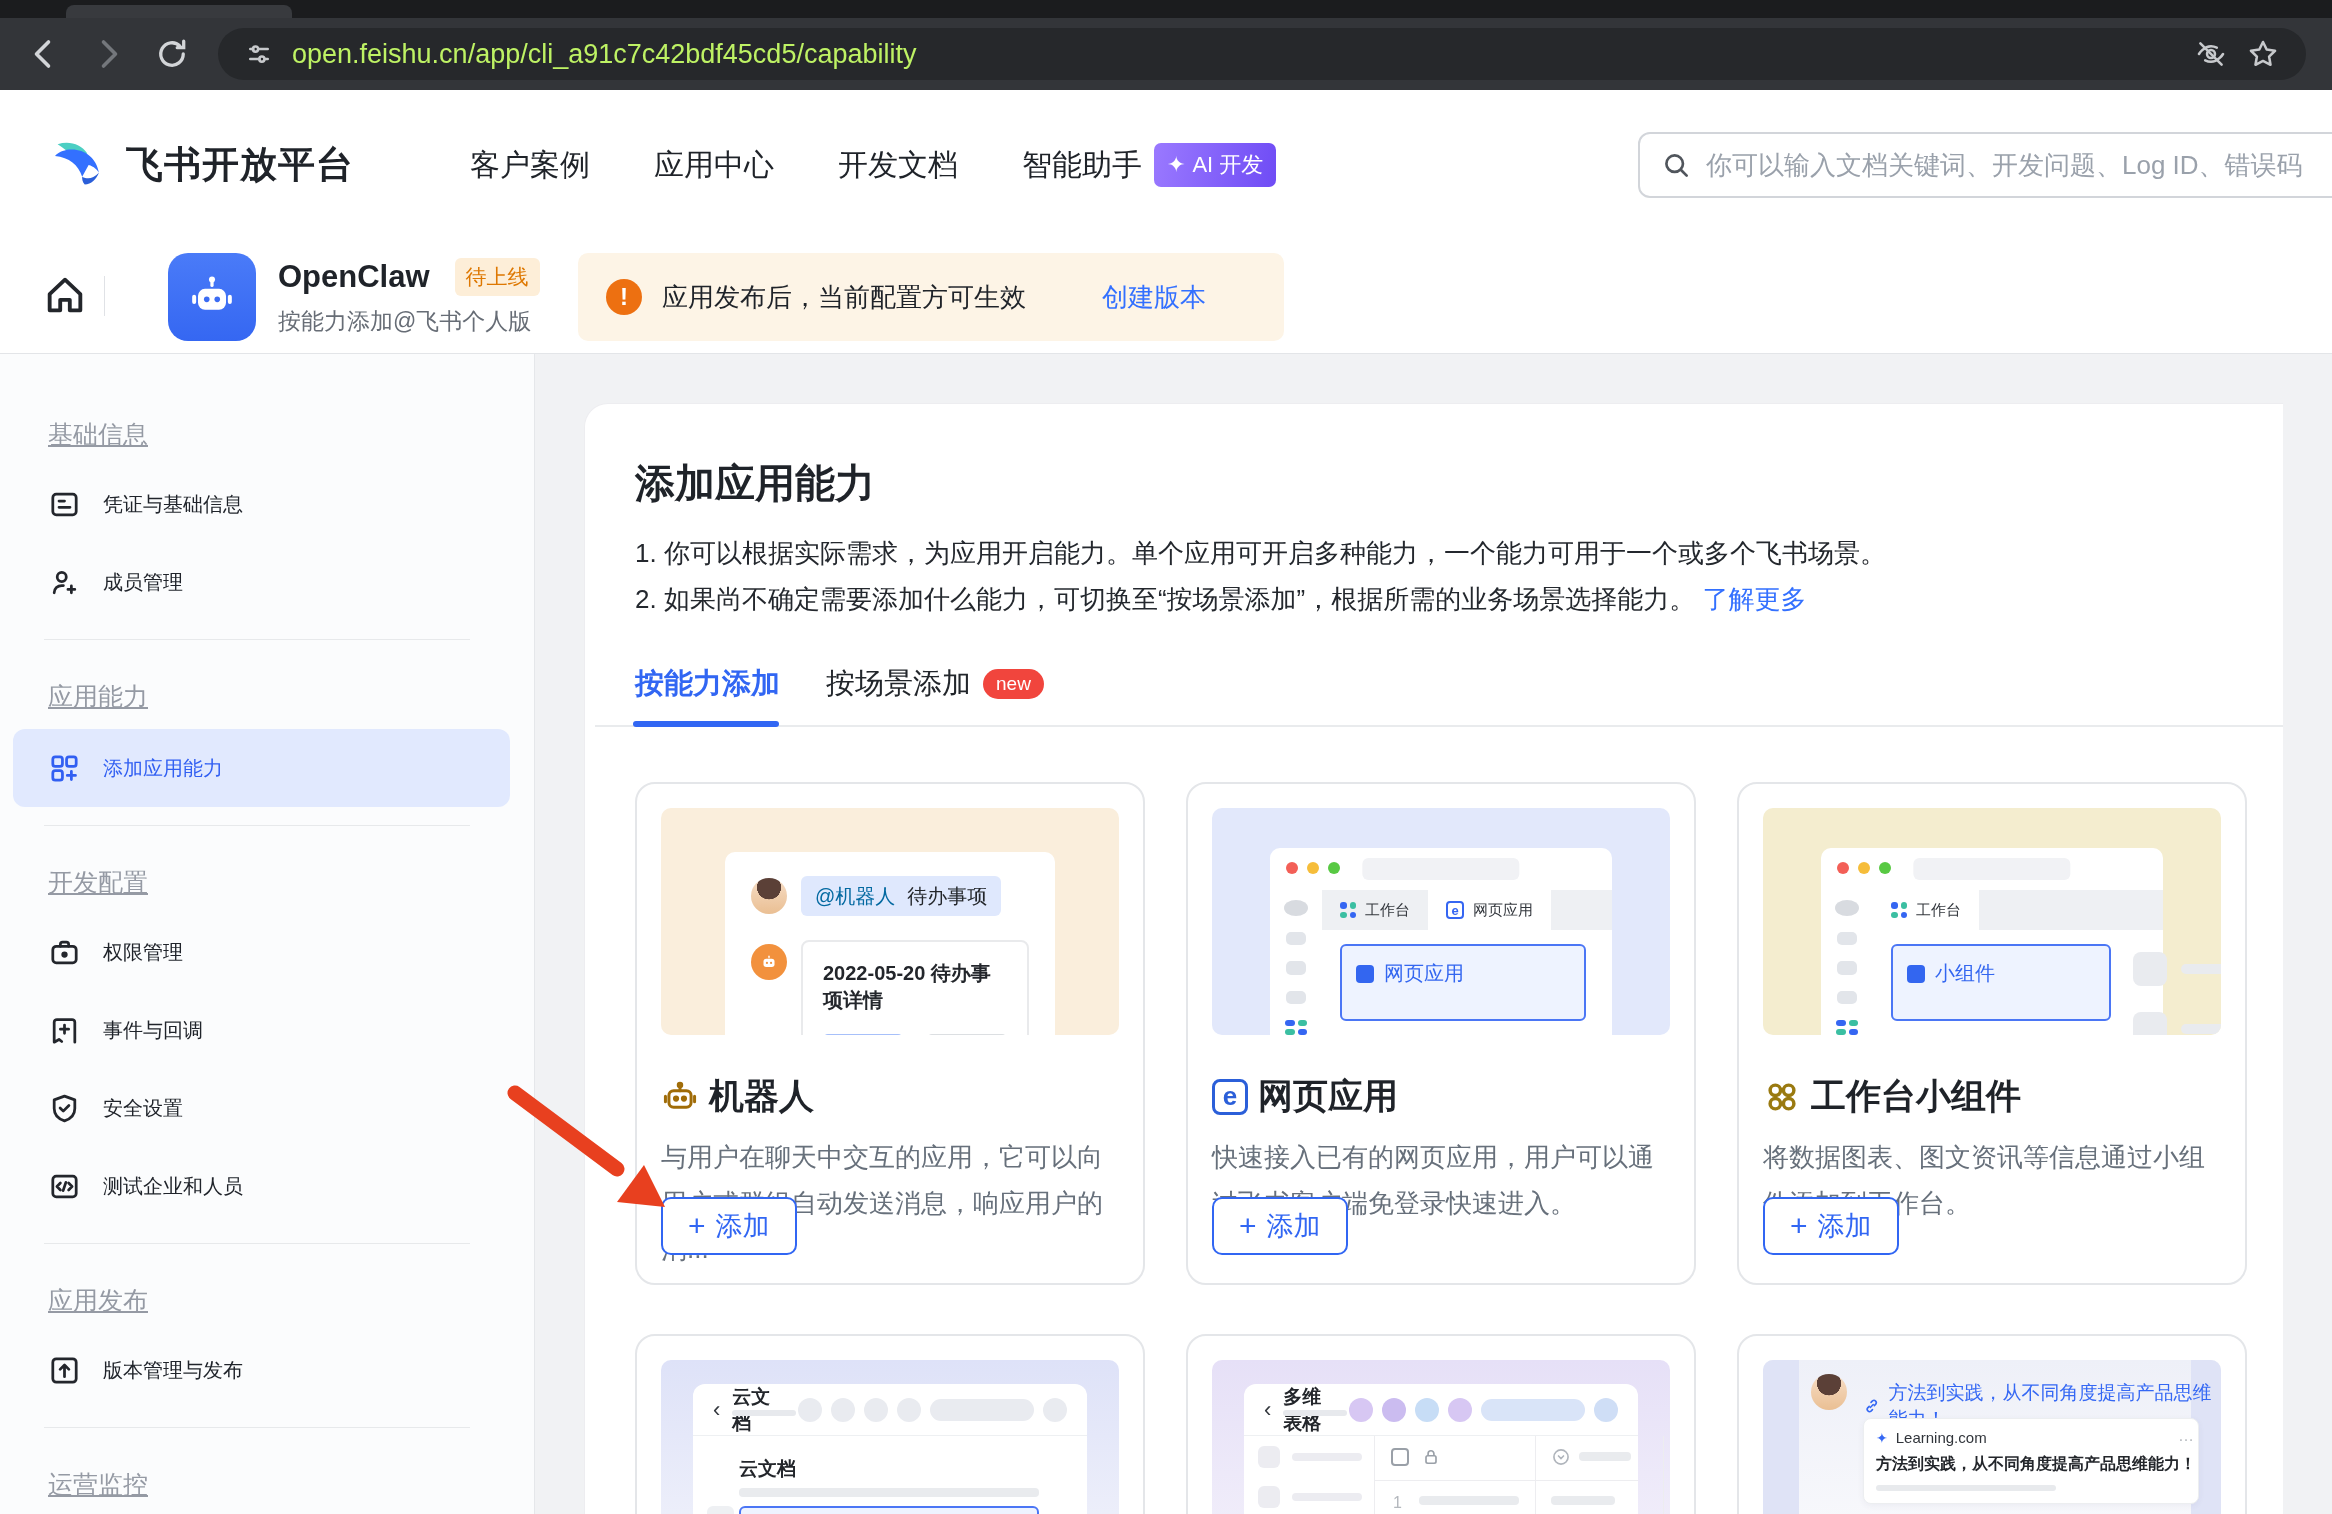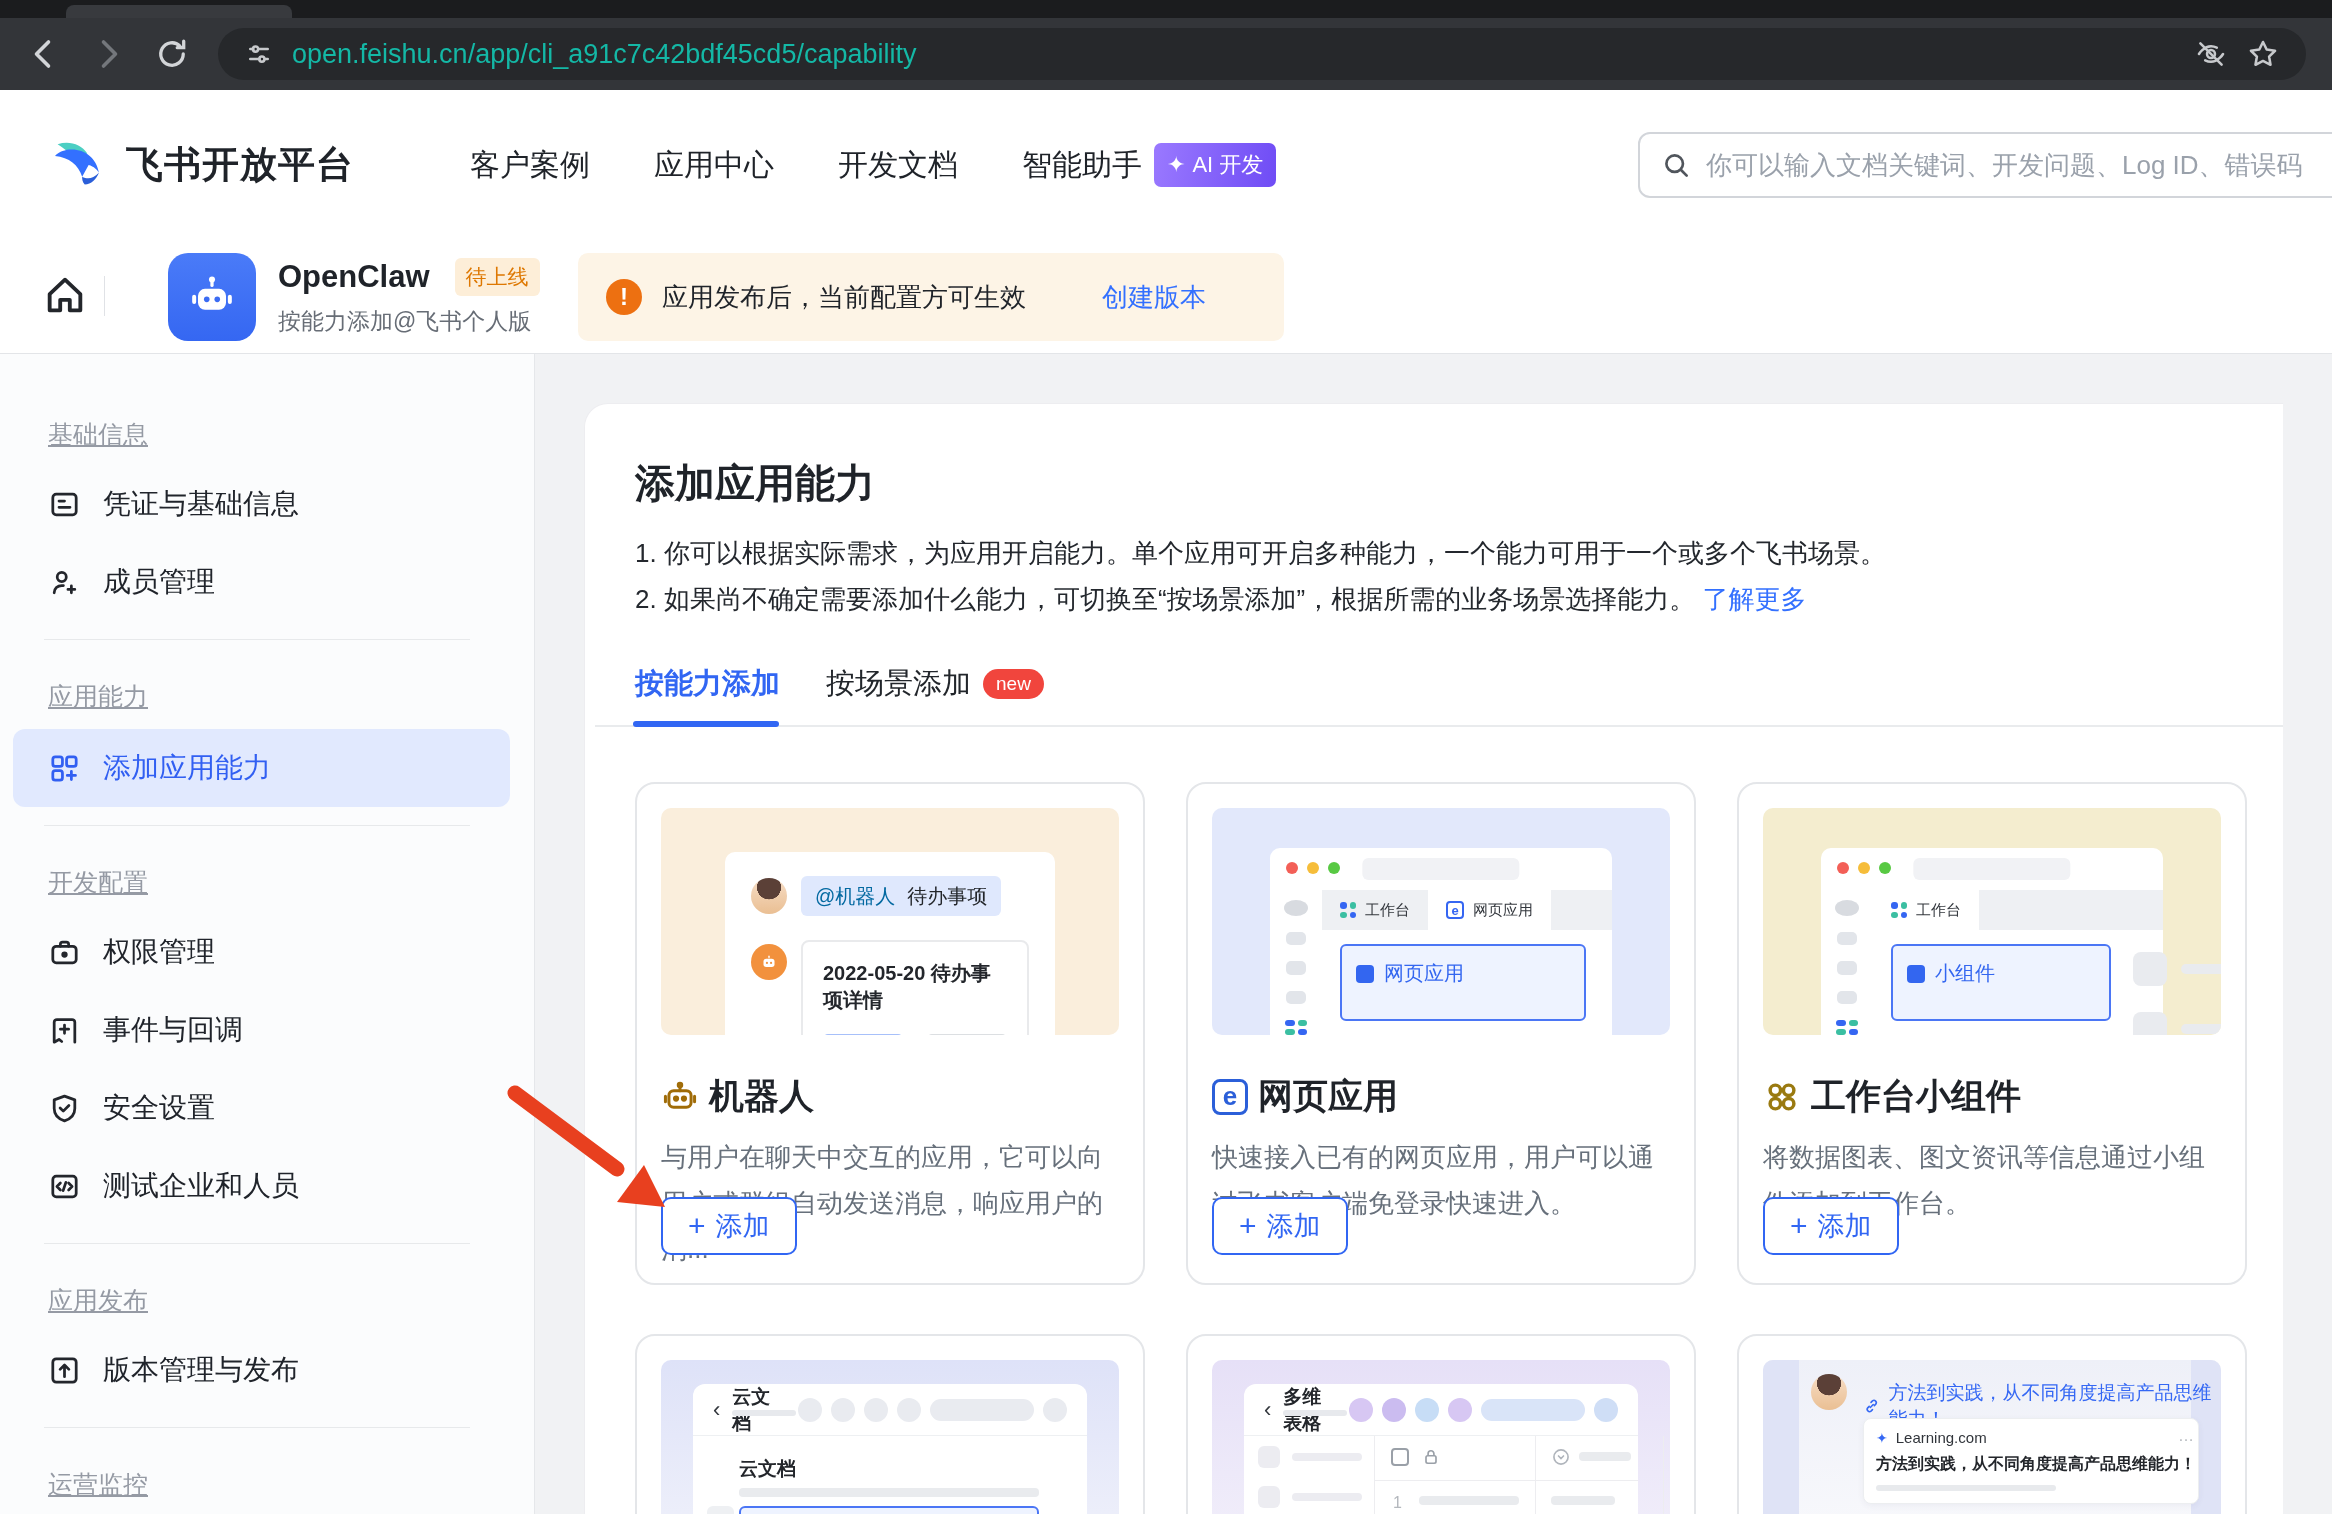--- a/index.html
+++ b/index.html
@@ -11,21 +11,21 @@
   svg { display:block; }
 
   
   .chrome { position:absolute; left:0; top:0; width:2332px; height:90px; background:#1e1f22; }
   .tabstrip { position:absolute; left:0; top:0; width:100%; height:18px; background:#1b1c1e; }
   .active-tab { position:absolute; left:66px; bottom:0; width:226px; height:13px; background:#383a3e; border-radius:8px 8px 0 0; }
   .toolbar { position:absolute; left:0; top:18px; width:100%; height:72px; background:#333539; display:flex; align-items:center; padding:0 26px; gap:28px; }
   .nav-btn { width:36px; height:36px; color:#d3d5d8; flex:0 0 auto; }
   .nav-btn.disabled { color:#74777c; }
   .url-pill { flex:1; height:52px; background:#26282b; border-radius:26px; display:flex; align-items:center; padding:0 26px; gap:18px; min-width:0; }
-  .url-text { color:#14b8a6; font-size:27px; white-space:nowrap; overflow:hidden; flex:1; }
+  .url-text { color:#bef264; font-size:27px; white-space:nowrap; overflow:hidden; flex:1; }
   .pill-icon { color:#c7c9cc; flex:0 0 auto; }
 
   
   .site-header { position:absolute; left:0; top:90px; width:2332px; height:150px; background:#fff; display:flex; align-items:center; padding-left:46px; }
   .brand { display:flex; align-items:center; gap:18px; }
   .brand-title { font-size:37px; font-weight:bold; color:#1f2329; letter-spacing:1px; }
   .top-nav { display:flex; align-items:center; gap:64px; margin-left:116px; font-size:30px; color:#1f2329; }
   .top-nav .nav-item { cursor:pointer; }
   .ai-wrap { display:flex; align-items:center; gap:12px; }
   .ai-badge { background:linear-gradient(100deg,#9a79ff,#6f4cf5); color:#fff; font-size:22px; border-radius:7px; padding:7px 13px; display:inline-flex; align-items:center; gap:7px; }
@@ -44,21 +44,21 @@
   .app-meta { position:absolute; left:278px; top:66px; font-size:23px; color:#676d76; }
   .warn-banner { position:absolute; left:578px; top:13px; width:706px; height:88px; background:#fdf4e6; border-radius:10px; display:flex; align-items:center; padding:0 28px; gap:20px; }
   .warn-ic { width:36px; height:36px; border-radius:50%; background:#ed7011; color:#fff; font-size:24px; font-weight:bold; display:flex; align-items:center; justify-content:center; flex:0 0 auto; }
   .warn-text { font-size:26px; color:#1f2329; }
   .warn-link { font-size:26px; color:#3370ff; margin-left:56px; cursor:pointer; }
 
   
   .sidebar { position:absolute; left:0; top:354px; width:535px; height:1160px; background:#fbfcfd; border-right:1px solid #e5e7ea; }
   .sec-title { padding:38px 0 14px 48px; font-size:25px; color:#959aa4;text-decoration:underline; }
   .sec-title.first { padding-top:64px; }
-  .side-item { height:78px; display:flex; align-items:center; gap:22px; padding-left:48px; font-size:28px; color:#20242b; cursor:pointer; }
+  .side-item { height:78px; display:flex; align-items:center; gap:22px; padding-left:48px; font-size:20px; color:#20242b; cursor:pointer; }
   .side-item svg { width:33px; height:33px; flex:0 0 auto; }
   .side-item.selected { margin:2px 24px 2px 13px; padding-left:35px; border-radius:12px; background:#e1e9fe; color:#315ff2; }
   .side-div { height:1px; background:#e7e9eb; margin:18px 64px 2px 44px; }
 
   
   .main { position:absolute; left:535px; top:354px; right:0; bottom:0; background:#f1f2f4; }
   .panel { position:absolute; left:49px; top:49px; width:1699px; height:1400px; background:#fff; border-radius:24px 0 0 0; border-top:1px solid #ededf0; border-left:1px solid #ededf0; }
   .page-title { position:absolute; left:50px; top:52px; font-size:40px; font-weight:bold; color:#1f2329; }
   .instructions { position:absolute; left:50px; top:126px; font-size:26px; line-height:46px; color:#24282e; }
   .learn-more { color:#3370ff; cursor:pointer; }

